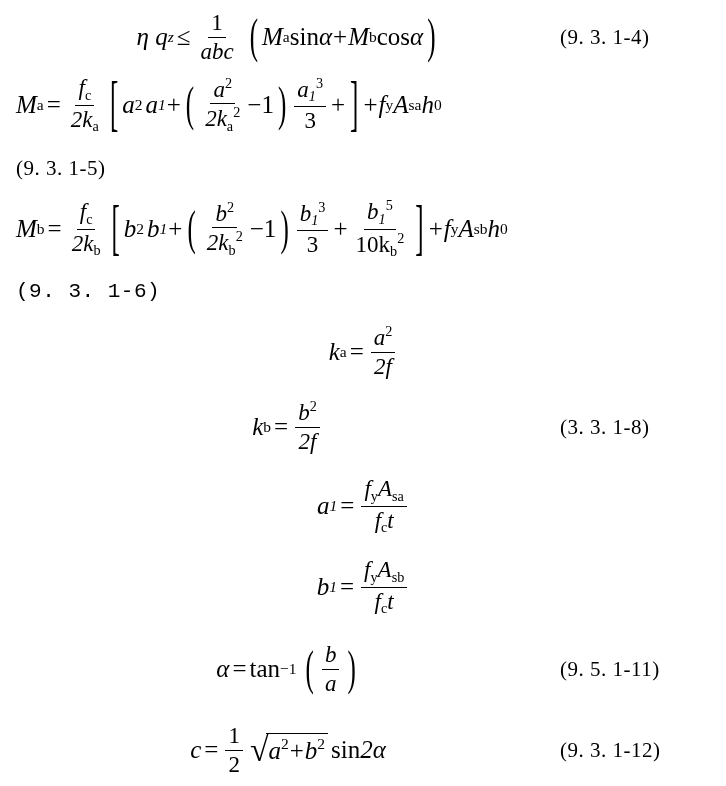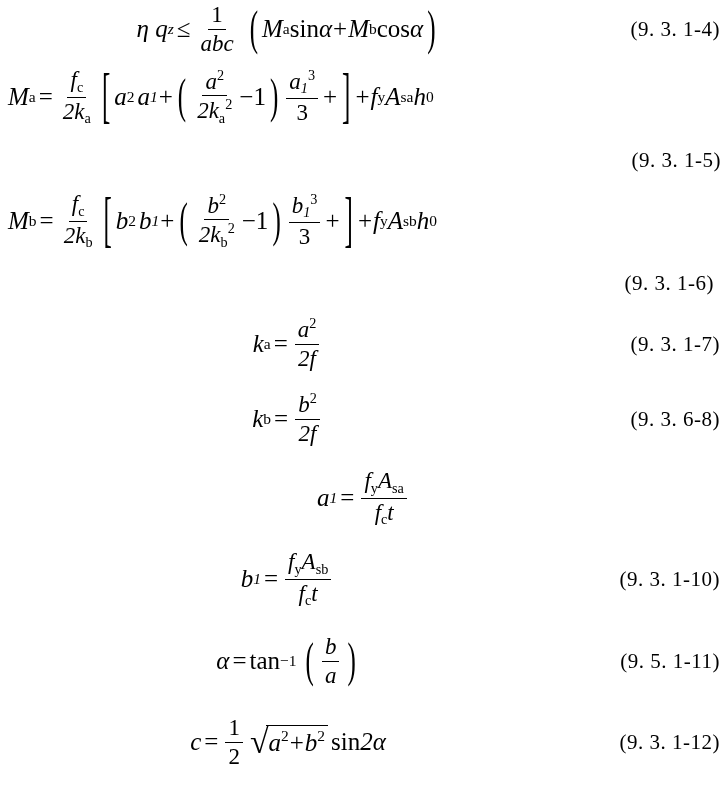--- a/index.html
+++ b/index.html
@@ -12,42 +12,42 @@
     background: #ffffff;
     font-family: "Liberation Serif", serif;
     color: #000000;
     overflow: hidden;
   }
   .page {
     position: relative;
     width: 726px;
     height: 558px;
     box-sizing: border-box;
-    padding: 0;
+    padding: 8px;
   }
   .eq-row {
     display: flex;
     align-items: center;
     width: 100%;
     box-sizing: border-box;
     padding: 0 6px 0 8px;
   }
   .eq-body {
     flex: 1 1 auto;
     display: flex;
     align-items: center;
     justify-content: center;
   }
   .eq-body.left {
     justify-content: flex-start;
   }
   .eq-tag {
     flex: 0 0 auto;
     width: 152px;
-    text-align: right;
+    text-align: left;
     font-size: 21px;
     letter-spacing: 0.5px;
     white-space: nowrap;
   }
   .eq-tag.alone {
     width: 100%;
     padding-right: 6px;
     box-sizing: border-box;
   }
   .math {
@@ -200,21 +200,21 @@
         <span>f</span>
           <span class="sub">y</span>
           <span>A</span>
           <span class="sub">sa</span>
           <span>h</span>
           <span class="sub">0</span>
       </span>
     </div>
   </div>
 
-  <div class="eq-row" style="height:48px;margin-left:7px;">
+  <div class="eq-row" style="height:48px;">
     <div class="eq-tag alone">(9. 3. 1-5)</div>
   </div>
 
   <div class="eq-row" style="height:74px;">
     <div class="eq-body left">
       <span class="math">
         <span>M</span>
           <span class="sub">b</span>
         <span class="op">=</span>
         <span class="frac">
@@ -233,64 +233,67 @@
           <span class="num"><span>b</span><span class="sup">2</span></span>
           <span class="den"><span>2k</span><span class="sub">b</span><span class="sup">2</span></span>
         </span>
         <span class="up">−1</span>
         <span class="paren">)</span>
         <span class="frac">
           <span class="num"><span>b</span><span class="sub it">1</span><span class="sup">3</span></span>
           <span class="den up">3</span>
         </span>
         <span class="op tight">+</span>
+        <span class="frac">
+          <span class="num"><span>b</span><span class="sub it">1</span><span class="sup">5</span></span>
+          <span class="den"><span class="up">10k</span><span class="sub">b</span><span class="sup">2</span></span>
+        </span>
         <span class="bigbr">]</span>
         <span class="op tight">+</span>
         <span>f</span>
           <span class="sub">y</span>
           <span>A</span>
           <span class="sub">sb</span>
           <span>h</span>
           <span class="sub">0</span>
       </span>
     </div>
   </div>
 
-  <div class="eq-row" style="height:50px;">
+  <div class="eq-row" style="height:50px;font-family:Liberation Mono, monospace;">
     <div class="eq-tag alone">(9. 3. 1-6)</div>
   </div>
 
   <div class="eq-row" style="height:72px;">
     <div class="eq-body">
       <span class="math">
         <span>k</span>
           <span class="sub">a</span>
         <span class="op">=</span>
         <span class="frac">
           <span class="num"><span>a</span><span class="sup">2</span></span>
           <span class="den">2f</span>
         </span>
       </span>
     </div>
-    <div class="eq-tag">(9. 3. 1-7)</div>
   </div>
 
   <div class="eq-row" style="height:78px;">
     <div class="eq-body">
       <span class="math">
         <span>k</span>
           <span class="sub">b</span>
         <span class="op">=</span>
         <span class="frac">
           <span class="num"><span>b</span><span class="sup">2</span></span>
           <span class="den">2f</span>
         </span>
       </span>
     </div>
-    <div class="eq-tag">(9. 3. 6-8)</div>
+    <div class="eq-tag">(3. 3. 1-8)</div>
   </div>
 
   <div class="eq-row" style="height:80px;">
     <div class="eq-body">
       <span class="math">
         <span>a</span>
           <span class="sub it">1</span>
         <span class="op">=</span>
         <span class="frac">
           <span class="num"><span>f</span><span class="sub">y</span><span>A</span><span class="sub">sa</span></span>
@@ -305,21 +308,20 @@
       <span class="math">
         <span>b</span>
           <span class="sub it">1</span>
         <span class="op">=</span>
         <span class="frac">
           <span class="num"><span>f</span><span class="sub">y</span><span>A</span><span class="sub">sb</span></span>
           <span class="den"><span>f</span><span class="sub">c</span><span>t</span></span>
         </span>
       </span>
     </div>
-    <div class="eq-tag">(9. 3. 1-10)</div>
   </div>
 
   <div class="eq-row" style="height:82px;">
     <div class="eq-body">
       <span class="math">
         <span>α</span>
         <span class="op">=</span>
         <span class="up">tan</span>
           <span class="sup">−1</span>
         <span class="spacer-small"></span>

